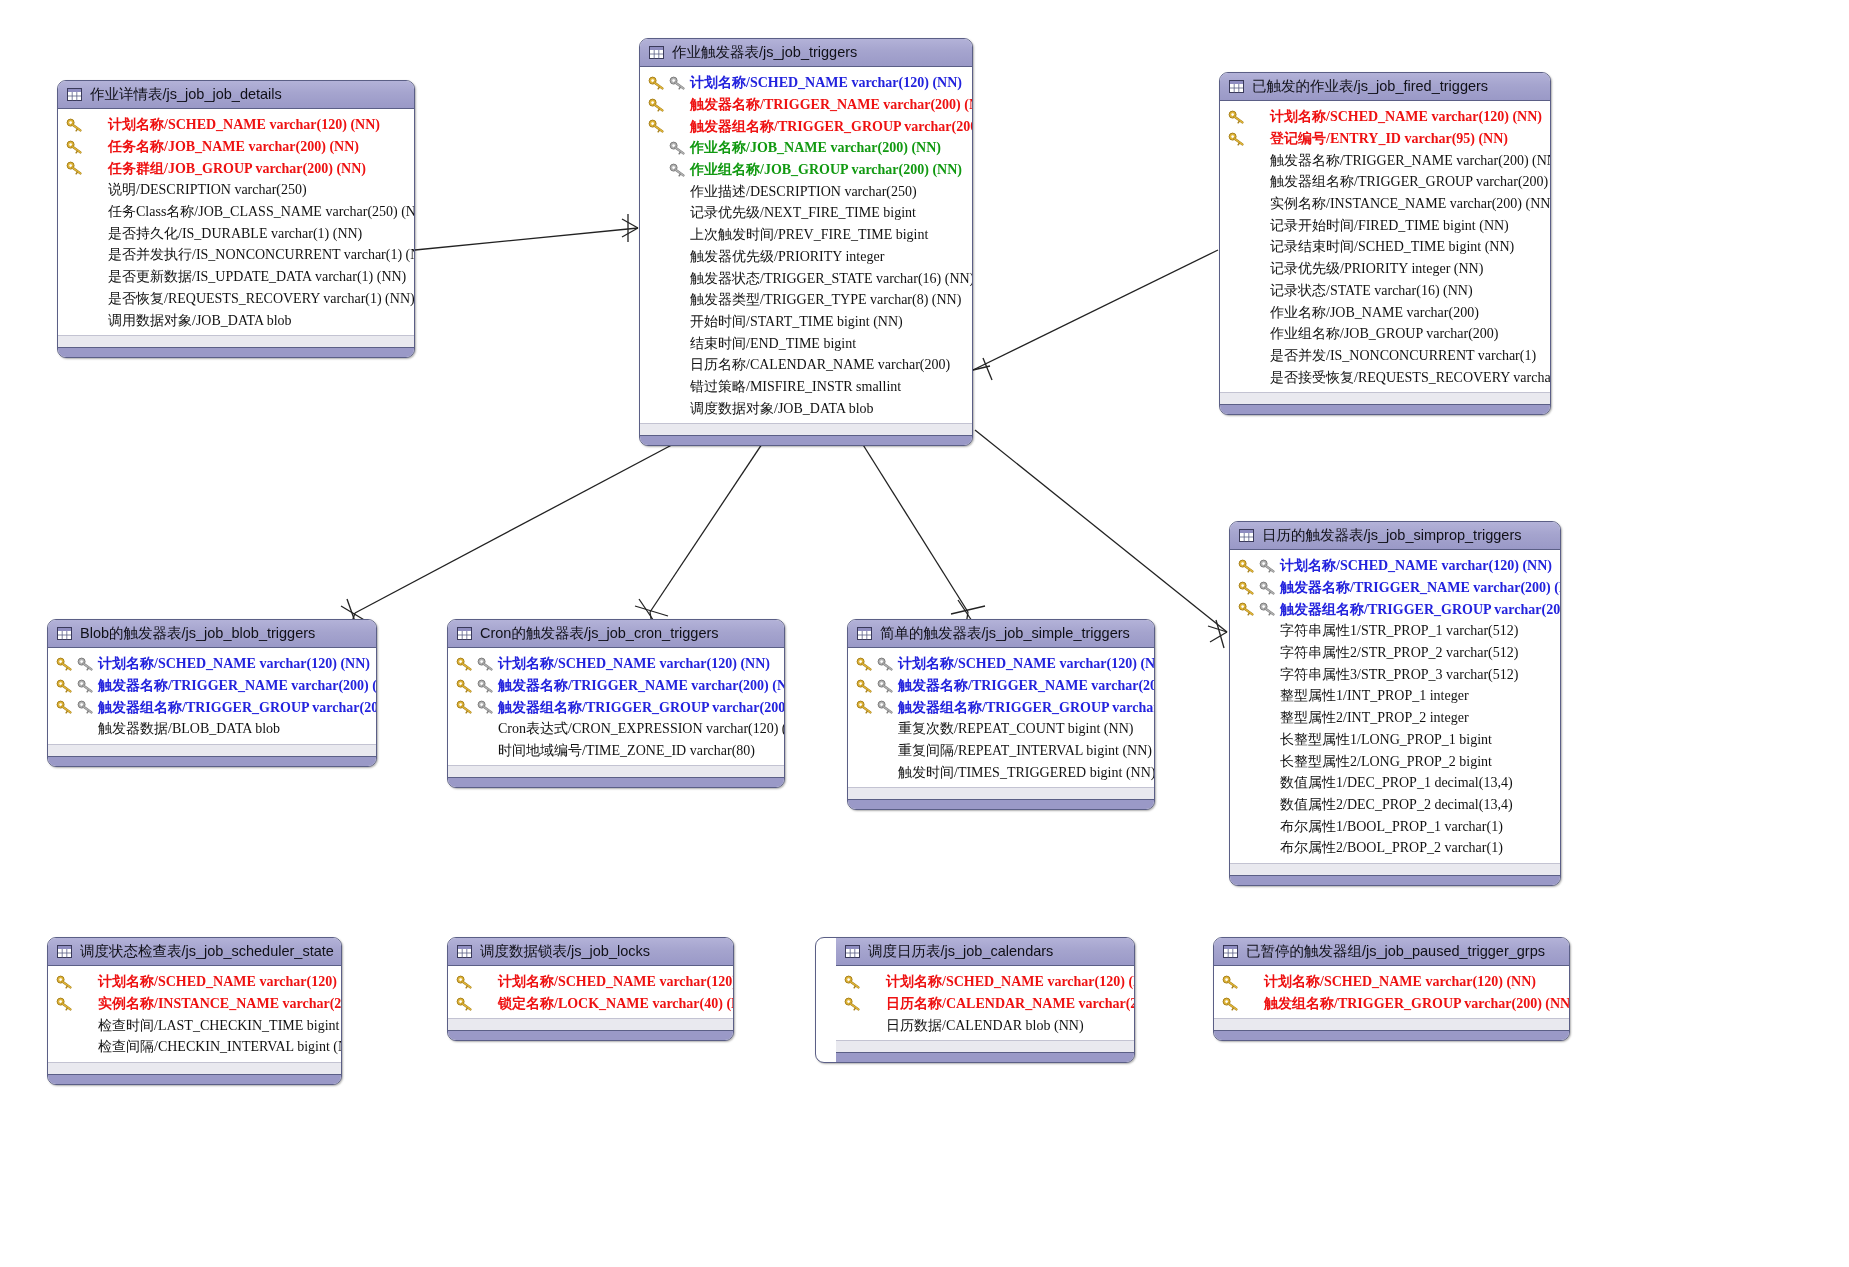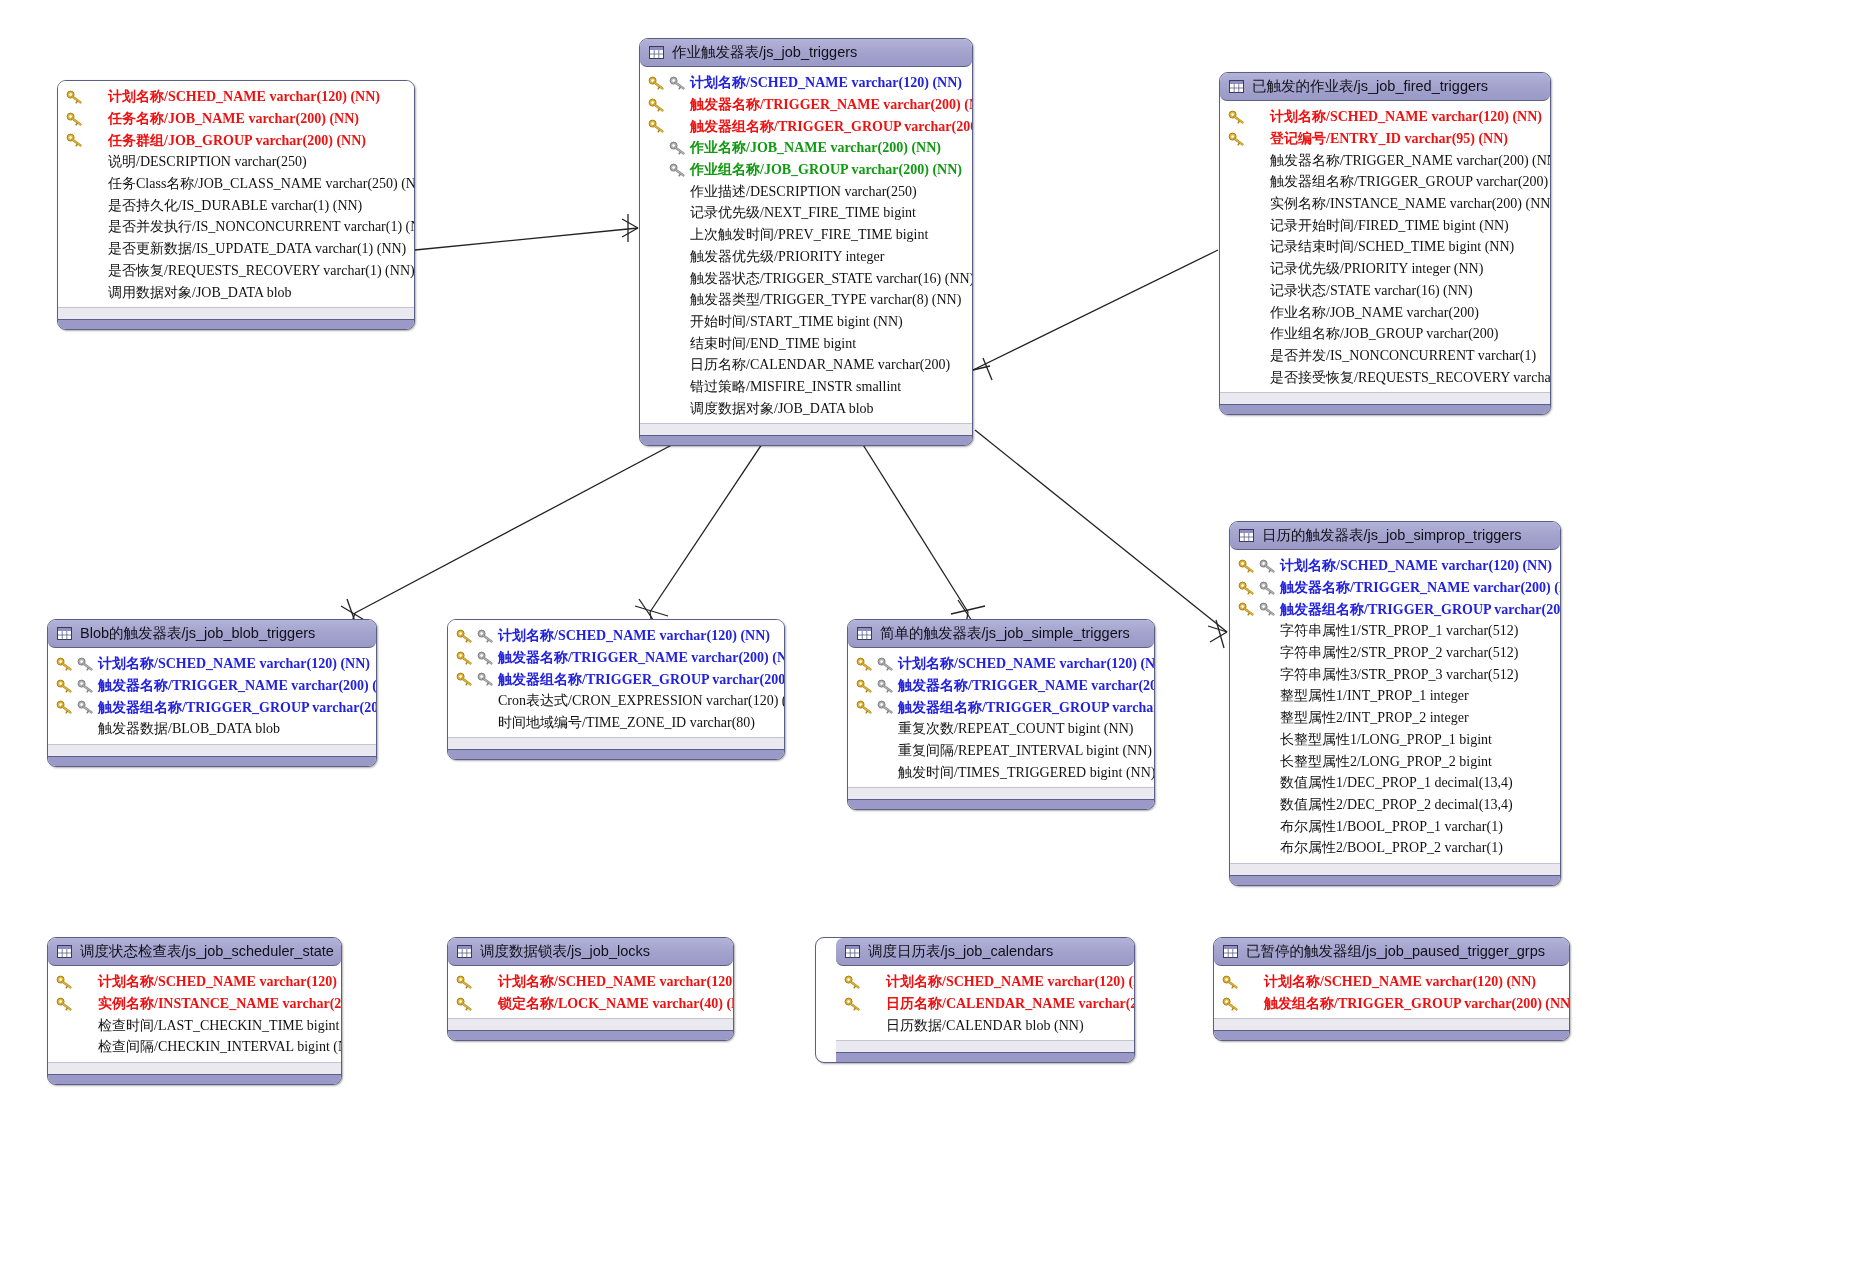--- a/index.html
+++ b/index.html
@@ -3,21 +3,21 @@
 <meta charset="utf-8">
 <style>
   html,body{margin:0;padding:0;background:#ffffff;}
   body{font-family:"Liberation Sans","DejaVu Sans",sans-serif;}
   #canvas{position:relative;width:1849px;height:1267px;overflow:hidden;background:#fff;}
   svg.links{position:absolute;left:0;top:0;width:1849px;height:1267px;pointer-events:none;}
   .entity{position:absolute;background:#ffffff;border:1px solid #5b5f86;border-radius:9px;
     box-shadow:1px 1px 2px rgba(0,0,0,.32);box-sizing:border-box;overflow:hidden;}
   .ent-head{display:flex;align-items:center;gap:8px;height:27px;padding:0 9px;
     background:linear-gradient(to bottom,#b3b2d8 0%,#a5a4ce 45%,#9a99c7 100%);
-    border-bottom:1px solid #5b5f86;font-size:14.5px;color:#15151e;white-space:nowrap;border-radius:7px;}
+    border-bottom:1px solid #5b5f86;font-size:14.5px;color:#15151e;white-space:nowrap;}
   .ent-title{font-size:14.5px;color:#101018;}
   .ent-body{padding:5px 0 4px 0;background:#fff;font-family:Liberation Serif, serif;}
   .ent-foot{height:11px;background:#e9e9ef;border-top:1px solid #c3c3d2;}
   .ent-foot2{height:9px;background:#9a99c7;border-top:1px solid #5b5f86;}
   .row{display:flex;align-items:center;height:21.7px;padding:0 8px;white-space:nowrap;font-size:14px;}
   .keys{width:42px;min-width:42px;display:flex;align-items:center;gap:3px;}
   .kslot{width:18px;height:14px;display:inline-block;}
   .col{font-size:14px;line-height:15px;}
   .c-red{color:#ee1111;font-weight:bold;}
   .c-blue{color:#2222dd;font-weight:bold;}
@@ -56,20 +56,30 @@
       <path d="M635 606 L668 616"></path>
       <path d="M639 599 L660 630"></path>
 
       <path d="M855 432 L968 612"></path>
       <path d="M968 612 L965 631"></path>
       <path d="M951 614 L985 606"></path>
       <path d="M958 600 L978 630"></path>
     </g>
   </svg>
 <div class="entity" style="left: 57px; top: 80px; width: 358px;">
+      <div class="ent-head">
+        <span class="tblicon"><svg width="15" height="13" viewBox="0 0 15 13">
+            <rect x="0.5" y="0.5" width="14" height="12" fill="#ffffff" stroke="#3a3a5a"></rect>
+            <rect x="1" y="1" width="13" height="3" fill="#8e8cc0"></rect>
+            <line x1="5.2" y1="4" x2="5.2" y2="12.5" stroke="#5b5f86" stroke-width="0.8"></line>
+            <line x1="9.8" y1="4" x2="9.8" y2="12.5" stroke="#5b5f86" stroke-width="0.8"></line>
+            <line x1="1" y1="8" x2="14" y2="8" stroke="#5b5f86" stroke-width="0.8"></line>
+          </svg></span>
+        <span class="ent-title">作业详情表/js_job_job_details</span>
+      </div>
       <div class="ent-body">
         <div class="row">
           <span class="keys">
             <span class="kslot"><svg width="18" height="14" viewBox="0 0 18 14">
                 <circle cx="4.6" cy="4.6" r="3.5" fill="#e0b63a" stroke="#a8801a" stroke-width="1"></circle>
                 <circle cx="4.6" cy="4.6" r="1.3" fill="#ffffff"></circle>
                 <path d="M6.6 6.8 L14.4 12.4" stroke="#a8801a" stroke-width="2.4" stroke-linecap="round"></path>
                 <path d="M6.6 6.8 L14.4 12.4" stroke="#e0b63a" stroke-width="1.3" stroke-linecap="round"></path>
                 <path d="M11.2 11.4 L10.2 12.8" stroke="#a8801a" stroke-width="1.5" stroke-linecap="round"></path>
               </svg></span>
@@ -663,20 +673,30 @@
             <span class="kslot"></span>
             <span class="kslot"></span>
           </span>
           <span class="col c-black">触发器数据/BLOB_DATA blob</span>
         </div>
       </div>
       <div class="ent-foot"></div>
       <div class="ent-foot2"></div>
     </div>
     <div class="entity" style="left: 447px; top: 619px; width: 338px;">
+      <div class="ent-head">
+        <span class="tblicon"><svg width="15" height="13" viewBox="0 0 15 13">
+            <rect x="0.5" y="0.5" width="14" height="12" fill="#ffffff" stroke="#3a3a5a"></rect>
+            <rect x="1" y="1" width="13" height="3" fill="#8e8cc0"></rect>
+            <line x1="5.2" y1="4" x2="5.2" y2="12.5" stroke="#5b5f86" stroke-width="0.8"></line>
+            <line x1="9.8" y1="4" x2="9.8" y2="12.5" stroke="#5b5f86" stroke-width="0.8"></line>
+            <line x1="1" y1="8" x2="14" y2="8" stroke="#5b5f86" stroke-width="0.8"></line>
+          </svg></span>
+        <span class="ent-title">Cron的触发器表/js_job_cron_triggers</span>
+      </div>
       <div class="ent-body">
         <div class="row">
           <span class="keys">
             <span class="kslot"><svg width="18" height="14" viewBox="0 0 18 14">
                 <circle cx="4.6" cy="4.6" r="3.5" fill="#e0b63a" stroke="#a8801a" stroke-width="1"></circle>
                 <circle cx="4.6" cy="4.6" r="1.3" fill="#ffffff"></circle>
                 <path d="M6.6 6.8 L14.4 12.4" stroke="#a8801a" stroke-width="2.4" stroke-linecap="round"></path>
                 <path d="M6.6 6.8 L14.4 12.4" stroke="#e0b63a" stroke-width="1.3" stroke-linecap="round"></path>
                 <path d="M11.2 11.4 L10.2 12.8" stroke="#a8801a" stroke-width="1.5" stroke-linecap="round"></path>
               </svg></span>

